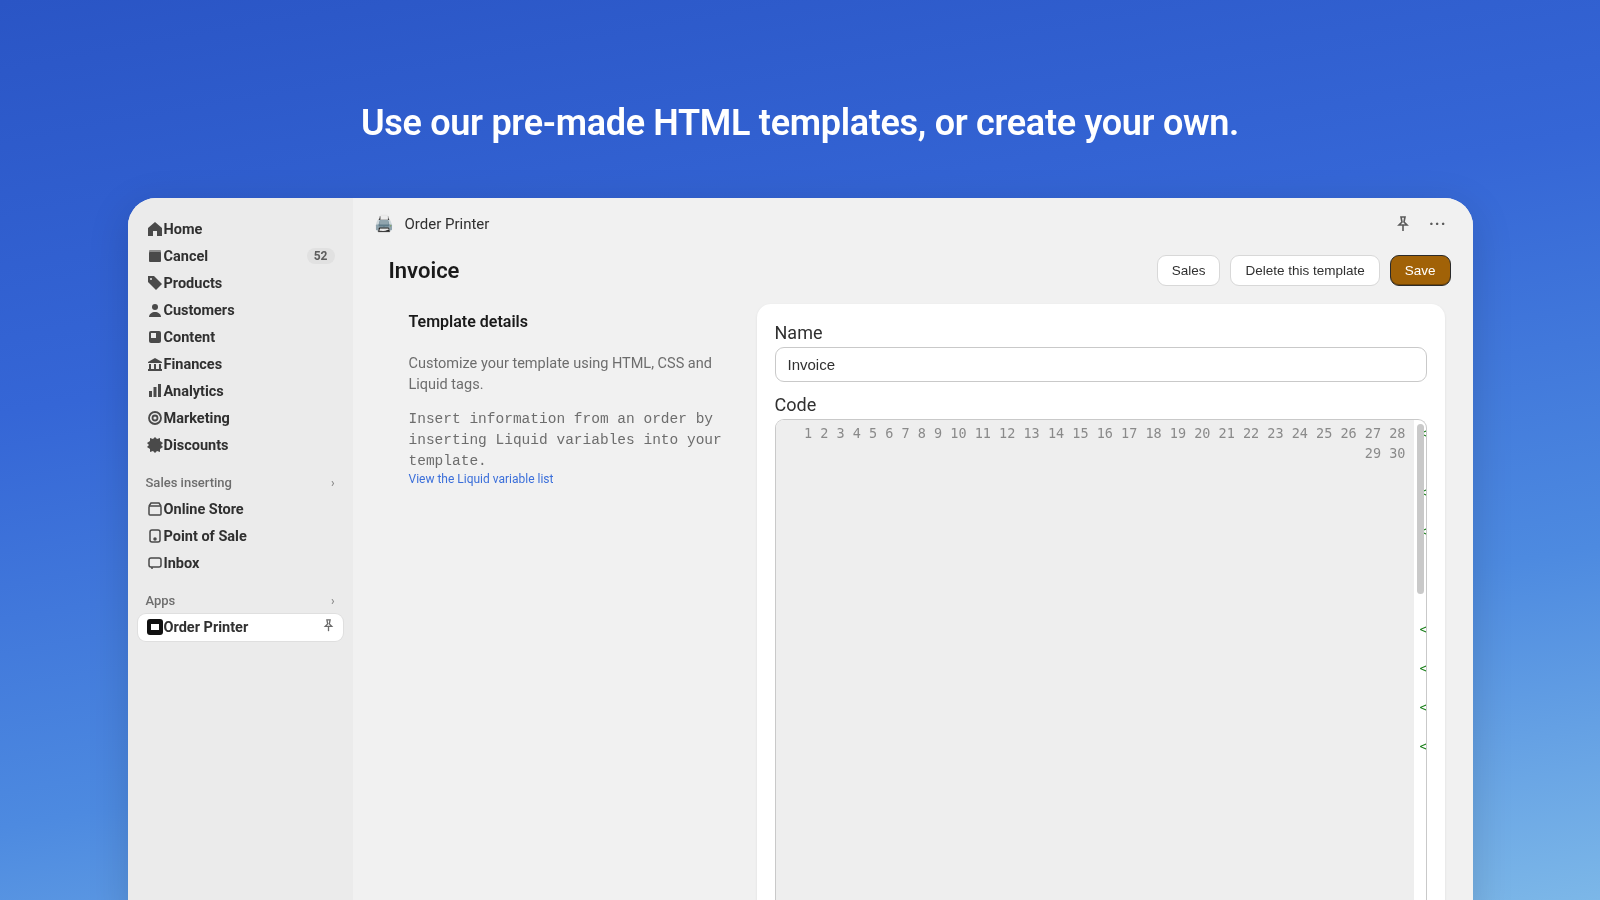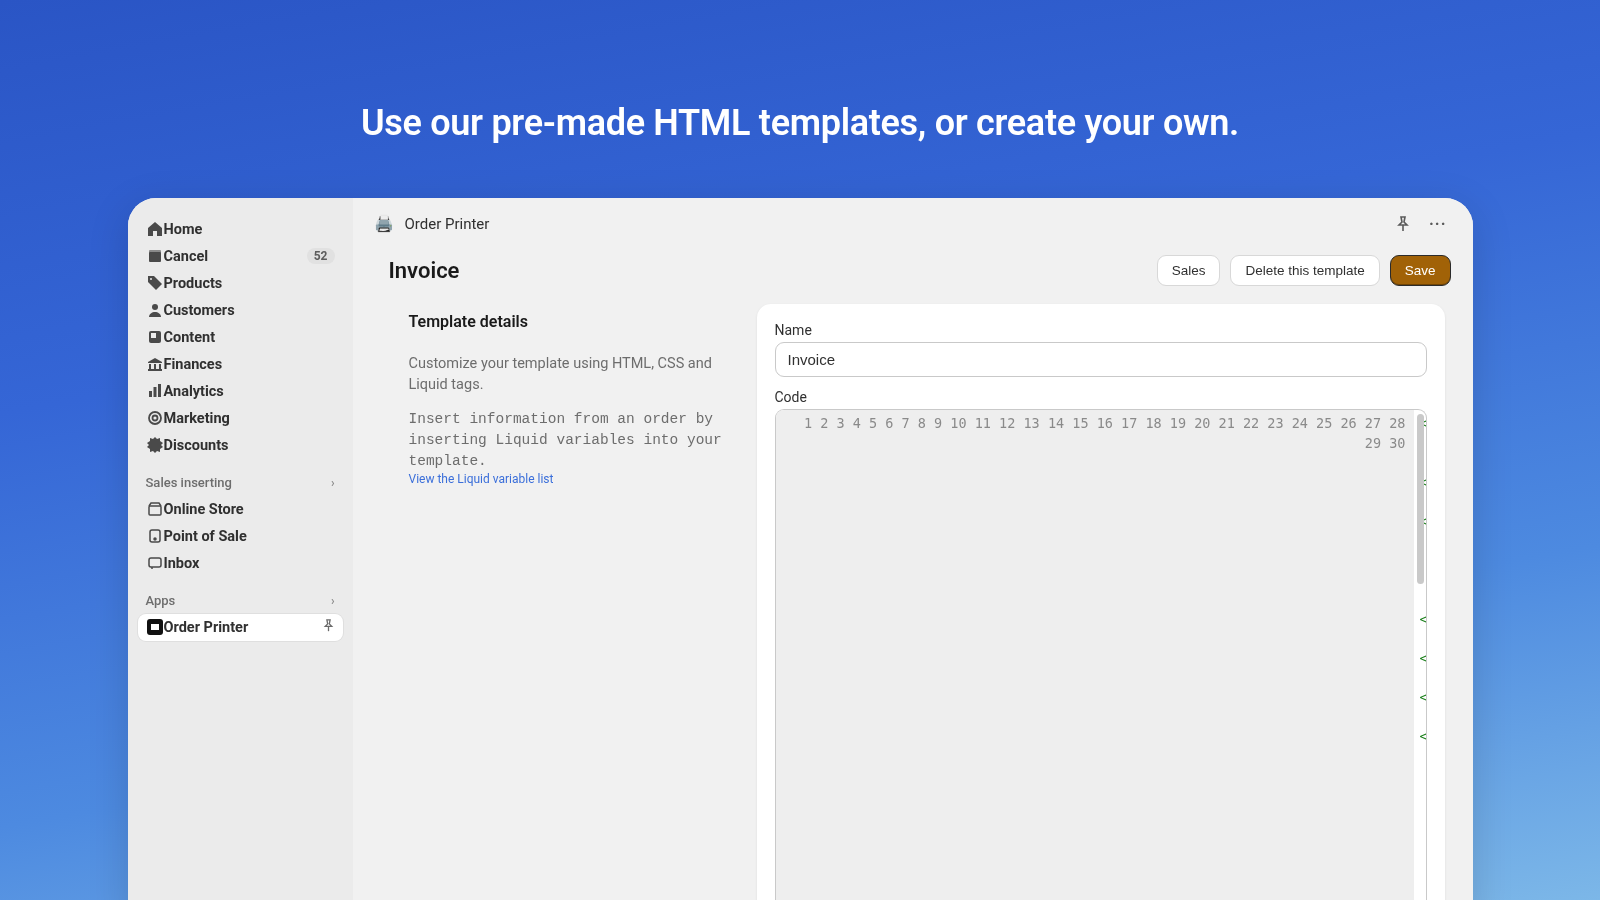--- a/index.html
+++ b/index.html
@@ -111,21 +111,21 @@
 .details-link { color:#3b6fda; font-size:12px; cursor:pointer; }
 .editor-card {
   flex:1;
   background:#fff;
   border-radius:14px;
   box-shadow: 0 1px 3px rgba(0,0,0,0.08);
   padding: 18px 18px 0;
   display:flex; flex-direction:column;
   min-width:0;
 }
-.field-label { font-size:14px; color:#303030; margin-bottom:4px; }
+.field-label { font-size:18px; color:#303030; margin-bottom:4px; }
 .text-input {
   width:100%;
   border:1px solid #c9c9c9;
   border-radius:9px;
   padding:8px 12px;
   font-size:15px;
   color:#303030;
   background:#fff;
 }
 .field-label.code { margin-top:12px; }

